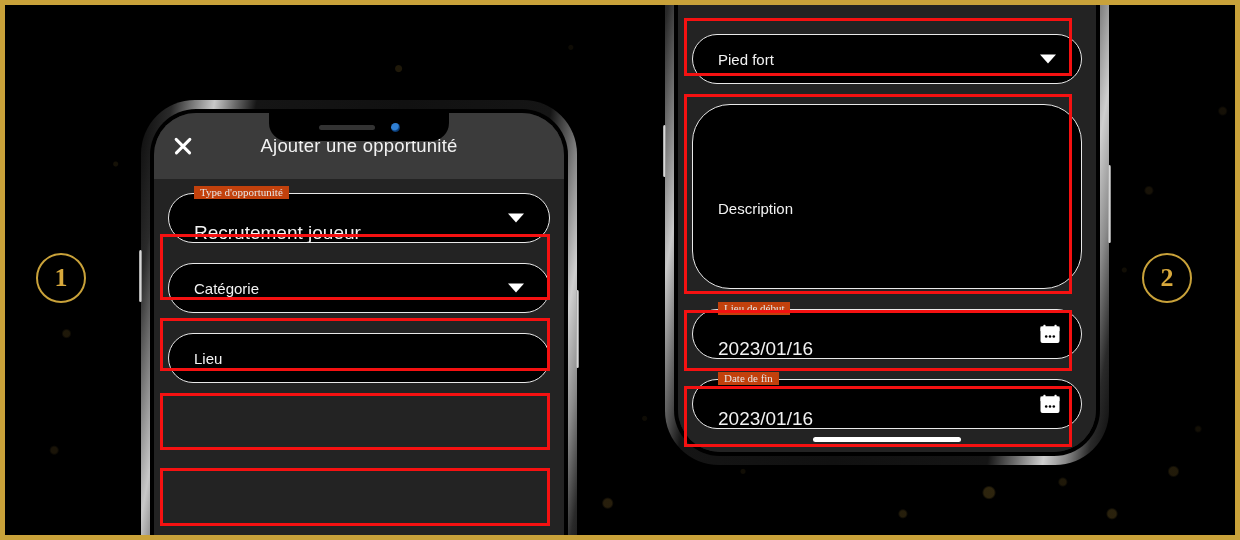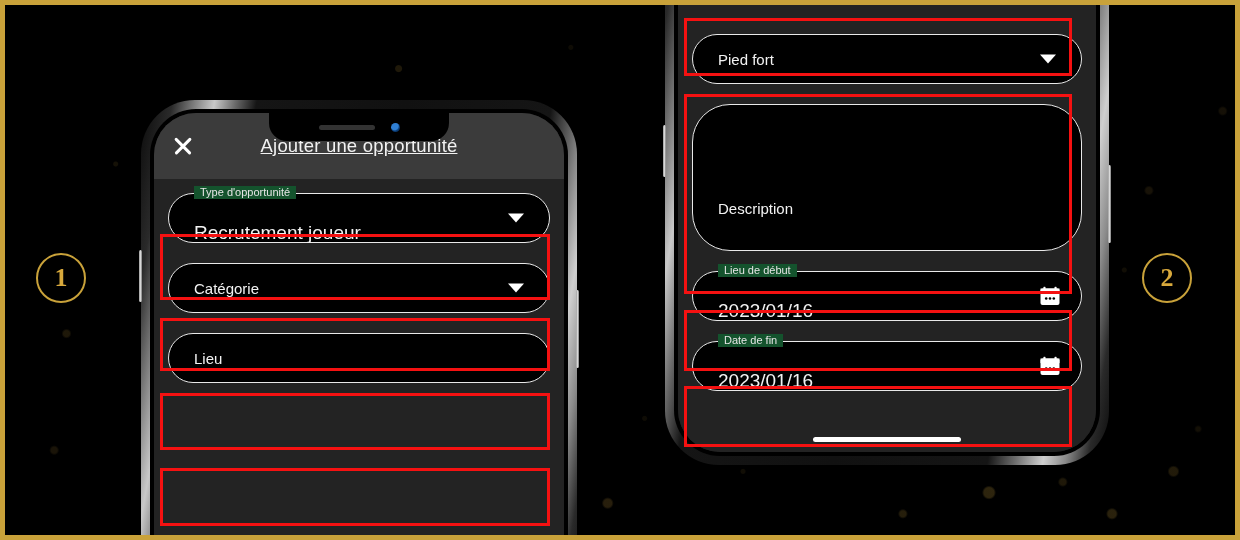--- a/index.html
+++ b/index.html
@@ -193,21 +193,20 @@
   .close-icon::before { transform: translate(-50%,-50%) rotate(45deg); }
   .close-icon::after  { transform: translate(-50%,-50%) rotate(-45deg); }
   .app-title {
     position: absolute;
     left: 0; right: 0;
     text-align: center;
     color: #f2f2f2;
     font-size: 18.5px;
     letter-spacing: .2px;
     pointer-events: none;
-    text-decoration: underline;
   }
 
   
   .form-body {
     position: relative;
     background: #232323;
     height: calc(100% - 66px);
     padding: 14px 14px 0 14px;
     box-sizing: border-box;
   }
@@ -223,35 +222,36 @@
     height: 50px;
   }
   .field-box {
     position: absolute;
     inset: 0;
     border: 1.4px solid #e9e9e9;
     border-radius: 29px;
     background: #000;
     box-sizing: border-box;
   }
-  .field.tall { height: 147px; }
+  .field.tall { height: 185px; }
   .field.tall .field-box { border-radius: 38px; }
 
   
   .field-label {
     position: absolute;
     top: -7px;
     left: 26px;
     padding: 0 6px;
-    background: #14532d;
+    background: #c2410c;
     color: #e6e6e6;
     font-size: 11px;
     line-height: 13px;
     z-index: 3;
     white-space: nowrap;
+    font-family: Liberation Serif, serif;
   }
   .field-value {
     position: absolute;
     left: 26px;
     top: 50%;
     transform: translateY(-50%);
     color: #f2f2f2;
     font-size: 19px;
     z-index: 2;
   }

